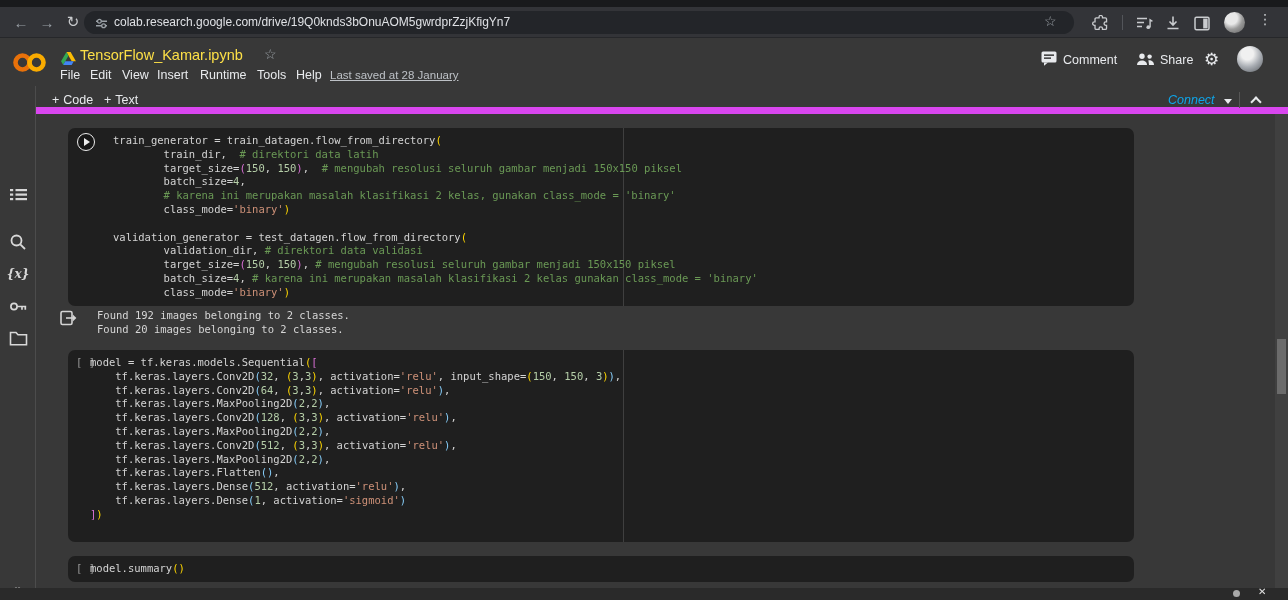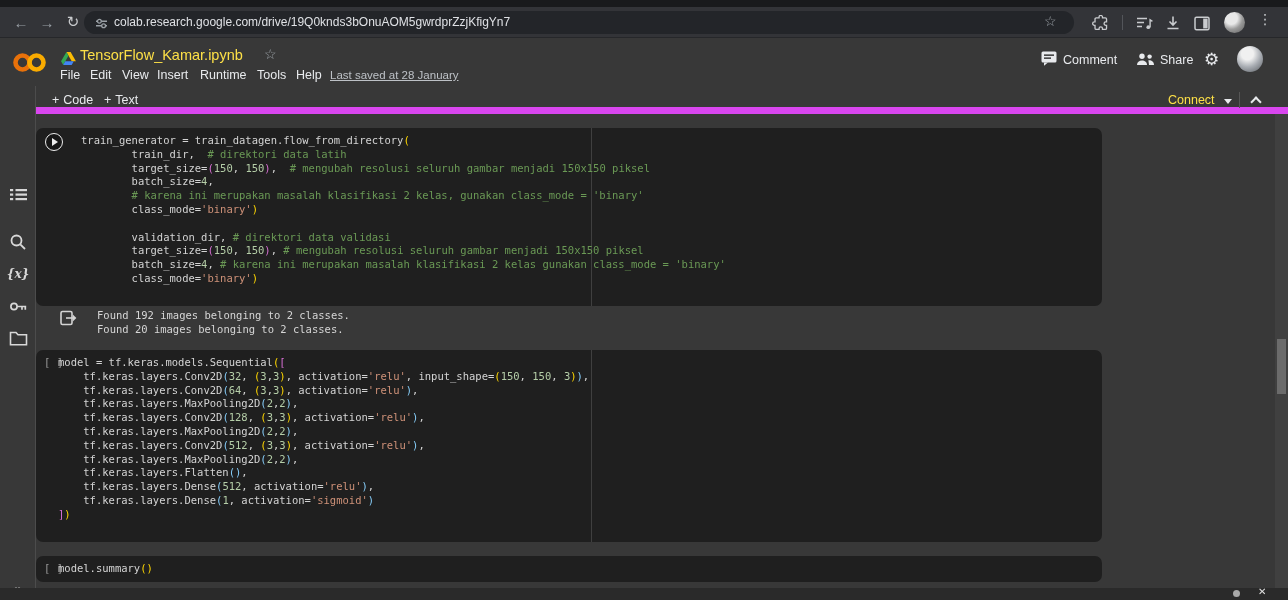--- a/index.html
+++ b/index.html
@@ -33,36 +33,36 @@
   .hdr-label { position:absolute; top:15px; font-size:12.5px; color:#e8eaed; }
   .hdr-icon { position:absolute; }
   .gear { left:1204px; top:11px; font-size:17px; color:#e8eaed; }
   .colab-avatar { position:absolute; left:1237px; top:8px; width:26px; height:26px; border-radius:50%;
                   background:radial-gradient(circle at 40% 30%, #f0f0f0 0 25%, #a9adb3 55%, #55595e 100%); }
 
   
   .nb-toolbar { position:absolute; left:36px; top:86px; right:0; height:28px; background:#383838; border-bottom:7px solid #d946ef; }
   .tb-btn { position:absolute; top:7px; font-size:12.5px; color:#e8eaed; }
   .tb-plus { color:#e8eaed; margin-right:4px; }
-  .connect-label { position:absolute; left:1132px; top:7px; font-size:12.5px; color:#fde047; }
+  .connect-label { position:absolute; left:1132px; top:7px; font-size:12.5px; color:#0ea5e9;font-style:italic; }
   .connect-caret { position:absolute; left:1188px; top:13px; width:0; height:0;
                    border-left:4px solid transparent; border-right:4px solid transparent; border-top:5px solid #e8eaed; }
   .tb-sep { position:absolute; left:1203px; top:6px; width:1px; height:16px; background:#565656; }
   .collapse-chev { position:absolute; left:1216px; top:12px; width:8px; height:8px;
                    border-top:2px solid #e8eaed; border-right:2px solid #e8eaed; transform:rotate(-45deg); }
 
   
   .sidebar { position:absolute; left:0; top:86px; width:36px; height:502px; background:#383838; border-right:1px solid #4c4c4c; }
   .sb-icon { position:absolute; left:8px; width:20px; height:20px; display:flex; align-items:center; justify-content:center; color:#d8d8d8; }
   .sb-text { font-size:12px; color:#d8d8d8; font-weight:bold; }
   .sb-vars { font-family:"DejaVu Serif", serif; font-style:italic; font-size:12px; }
   .sb-code { letter-spacing:1px; font-size:12px; }
 
   
-  .cell { position:absolute; left:36px; width:1066px; background:#1f1f1f; border-radius:7px; }
+  .cell { position:absolute; left:68px; width:1066px; background:#1f1f1f; border-radius:7px; }
   .cell-1 { top:128px; height:178px; }
   .cell-2 { top:350px; height:192px; }
   .cell-3 { top:556px; height:26px; }
   .code { position:absolute; top:6px; left:0; right:14px; font-family:"DejaVu Sans Mono", monospace;
           font-size:10.5px; line-height:13.8px; }
   .code .ln { white-space:pre; height:13.8px; }
   .pad-45 { padding-left:45px; }
   .pad-40 { padding-left:22px; }
   .ruler { position:absolute; left:555px; top:0; bottom:0; width:1px; background:#3f3f3f; }
   .tk-p { color:#d4d4d4; } .tk-c { color:#6a9955; } .tk-n { color:#b5cea8; } .tk-s { color:#ce9178; }
@@ -234,20 +234,21 @@
       </div>
     <div class="ruler"></div>
     <div class="code pad-45">
         <div class="ln"><span class="tk-p">train_generator = train_datagen.flow_from_directory</span><span class="tk-b1">(</span></div>
         <div class="ln"><span class="tk-p">        train_dir,  </span><span class="tk-c"># direktori data latih</span></div>
         <div class="ln"><span class="tk-p">        target_size=</span><span class="tk-b2">(</span><span class="tk-n">150</span><span class="tk-p">, </span><span class="tk-n">150</span><span class="tk-b2">)</span><span class="tk-p">,  </span><span class="tk-c"># mengubah resolusi seluruh gambar menjadi 150x150 piksel</span></div>
         <div class="ln"><span class="tk-p">        batch_size=</span><span class="tk-n">4</span><span class="tk-p">,</span></div>
         <div class="ln"><span class="tk-p">        </span><span class="tk-c"># karena ini merupakan masalah klasifikasi 2 kelas, gunakan class_mode = 'binary'</span></div>
         <div class="ln"><span class="tk-p">        class_mode=</span><span class="tk-s">'binary'</span><span class="tk-b1">)</span></div>
         <div class="ln"> </div>
+        <div class="ln"><span class="tk-p">validation_generator = test_datagen.flow_from_directory</span><span class="tk-b1">(</span></div>
         <div class="ln"><span class="tk-p">        validation_dir, </span><span class="tk-c"># direktori data validasi</span></div>
         <div class="ln"><span class="tk-p">        target_size=</span><span class="tk-b2">(</span><span class="tk-n">150</span><span class="tk-p">, </span><span class="tk-n">150</span><span class="tk-b2">)</span><span class="tk-p">, </span><span class="tk-c"># mengubah resolusi seluruh gambar menjadi 150x150 piksel</span></div>
         <div class="ln"><span class="tk-p">        batch_size=</span><span class="tk-n">4</span><span class="tk-p">, </span><span class="tk-c"># karena ini merupakan masalah klasifikasi 2 kelas gunakan class_mode = 'binary'</span></div>
         <div class="ln"><span class="tk-p">        class_mode=</span><span class="tk-s">'binary'</span><span class="tk-b1">)</span></div>
       </div>
   </div>
 
   <div class="output">
     <span class="out-icon">
       <svg width="19" height="16" viewBox="0 0 19 16">

